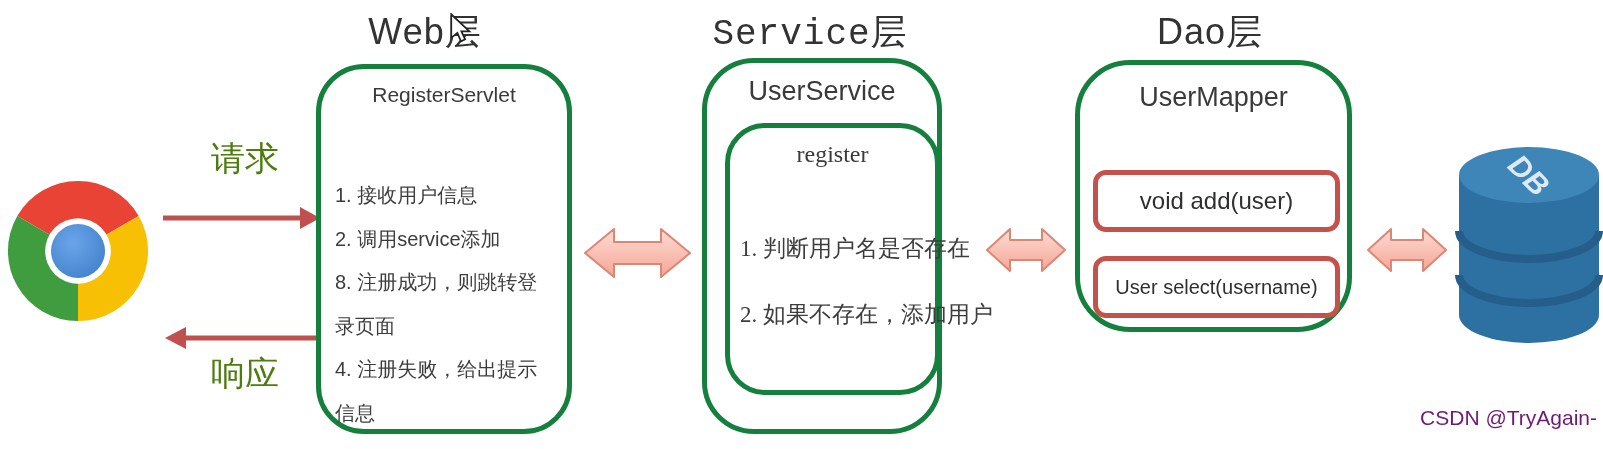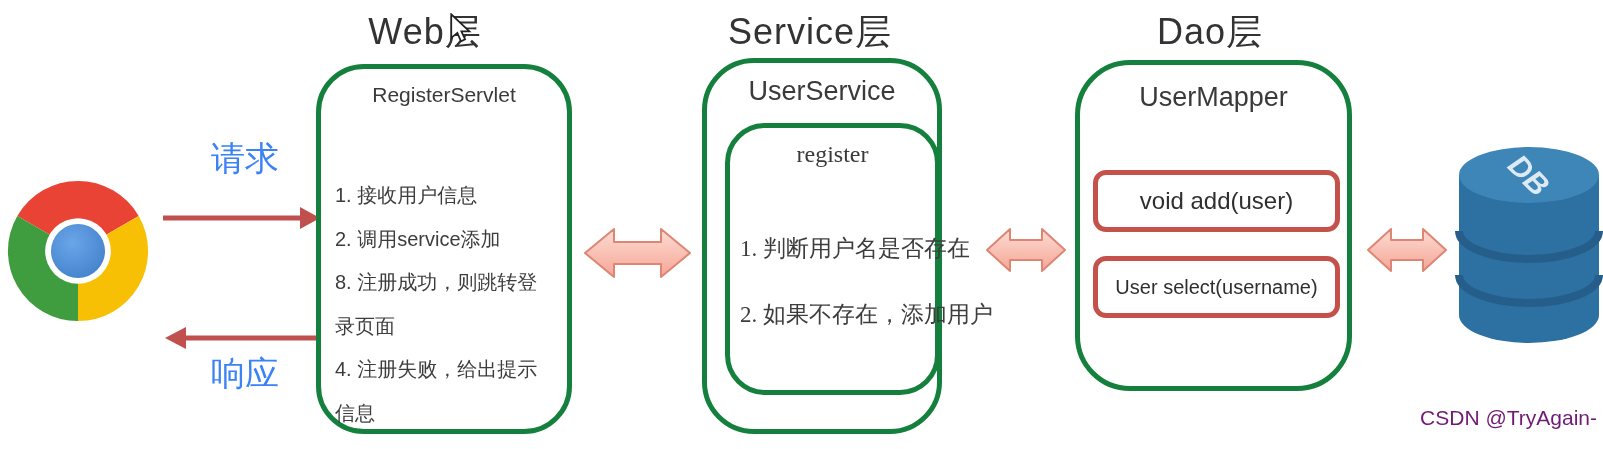--- a/index.html
+++ b/index.html
@@ -14,21 +14,21 @@
     position:absolute;background:#ffffff;border:5px solid #15803d;box-sizing:border-box;
   }
   .box-heading{position:absolute;width:100%;text-align:center;color:#3a3a3a;}
   .web-list{position:absolute;left:14px;top:105px;width:218px;font-size:20px;
     line-height:43.5px;color:#3d3d3d;}
   .svc-item{position:absolute;left:10px;font-size:23px;white-space:nowrap;color:#3d3d3d;}
   .method-box{
     position:absolute;border:5px solid #c5524a;border-radius:13px;box-sizing:border-box;
     display:flex;align-items:center;justify-content:center;background:#ffffff;color:#2f2f2f;
   }
-  .hcn{font-size:34px;color:#3b82f6;text-align:center;width:130px;}
+  .hcn{font-size:34px;color:#4d7c0f;text-align:center;width:130px;}
   .watermark{font-size:21px;color:#701a75;text-align:right;width:220px;}
 </style>
 </head>
 <body>
 
 <div id="canvas">
 
   <svg width="0" height="0" style="position:absolute" aria-hidden="true">
     <defs>
       <linearGradient id="pinkGrad" x1="0" y1="0" x2="0" y2="1">
@@ -74,38 +74,38 @@
       <div>2. 调用service添加</div>
       <div>8. 注册成功，则跳转登录页面</div>
       <div>4. 注册失败，给出提示信息</div>
     </div>
   </div>
 
   <svg class="abs" style="left:584px;top:227px" width="107" height="52">
     <polygon points="1,26 30,2 30,15 77,15 77,2 106,26 77,50 77,37 30,37 30,50" fill="url(#pinkGrad)" stroke="#dd8674" stroke-width="2" stroke-linejoin="round"></polygon>
   </svg>
 
-  <div class="abs layer-title" style="left:710px;top:8px;width:200px;">Service层</div>
+  <div class="abs layer-title" style="left:710px;top:8px;width:200px;font-family:Liberation Mono, monospace;">Service层</div>
 
   <div class="red-box" style="left:702px;top:58px;width:240px;height:376px;border-radius:52px;">
     <div class="box-heading" style="top:13px;font-size:27px;">UserService</div>
     <div class="red-box" style="left:18px;top:60px;width:215px;height:272px;border-radius:40px;font-family:Liberation Serif, serif;">
       <div class="box-heading" style="top:13px;font-size:24px;">register</div>
       <div class="svc-item" style="top:105px;">1. 判断用户名是否存在</div>
       <div class="svc-item" style="top:171px;">2. 如果不存在，添加用户</div>
     </div>
   </div>
 
   <svg class="abs" style="left:986px;top:227px" width="80" height="46">
     <polygon points="1,23 24,2 24,13 56,13 56,2 79,23 56,44 56,33 24,33 24,44" fill="url(#pinkGrad)" stroke="#dd8674" stroke-width="2" stroke-linejoin="round"></polygon>
   </svg>
 
   <div class="abs layer-title" style="left:1110px;top:8px;width:200px;">Dao层</div>
 
-  <div class="red-box" style="left:1075px;top:60px;width:277px;height:331px;border-radius:55px;">
+  <div class="red-box" style="left:1075px;top:60px;width:277px;height:272px;border-radius:55px;">
     <div class="box-heading" style="top:17px;font-size:27px;">UserMapper</div>
     <div class="method-box" style="left:13px;top:105px;width:247px;height:62px;font-size:24px;">
       <span>void add(user)</span>
     </div>
     <div class="method-box" style="left:13px;top:191px;width:247px;height:62px;font-size:20px;">
       <span>User select(username)</span>
     </div>
   </div>
 
   <svg class="abs" style="left:1367px;top:227px" width="80" height="46">

